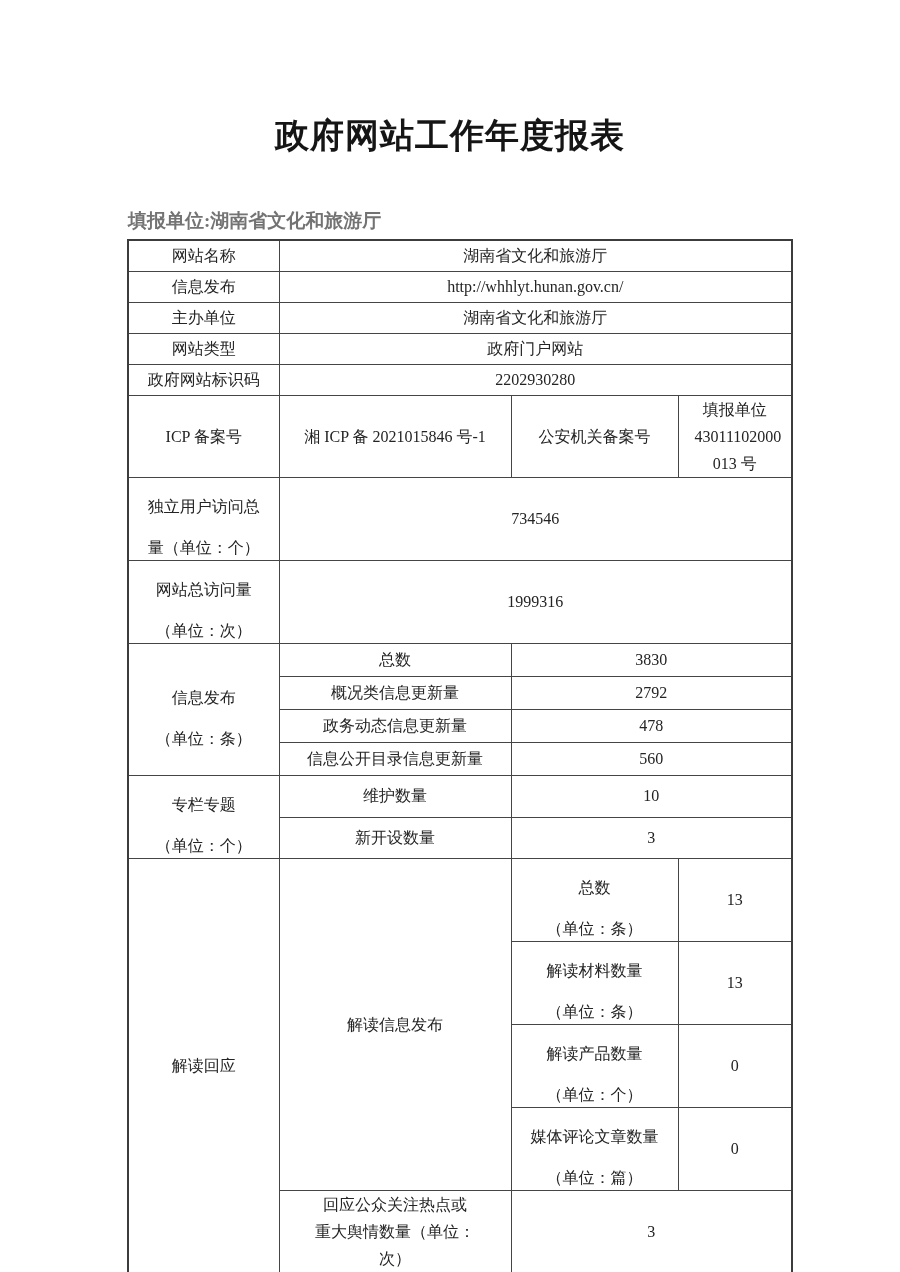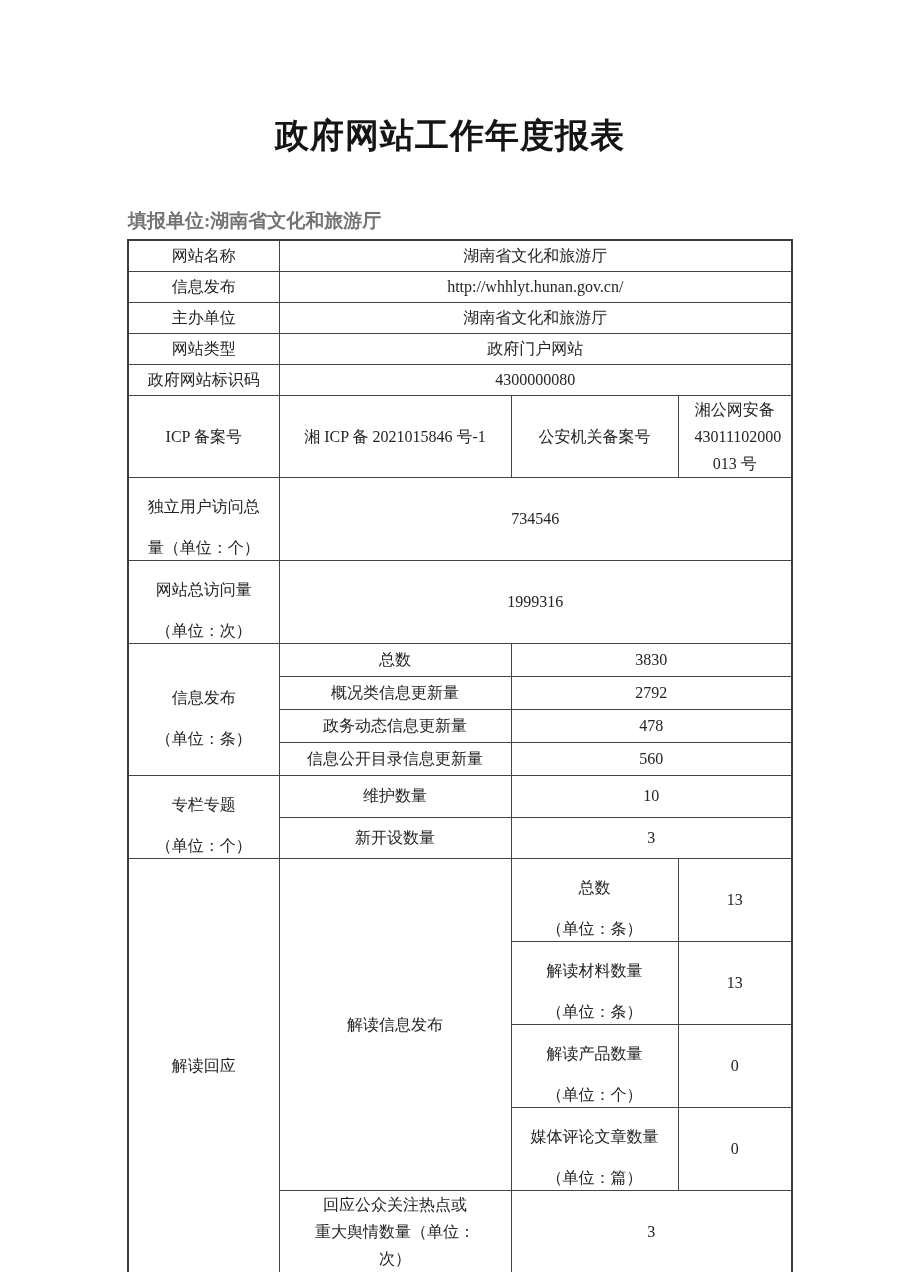--- a/index.html
+++ b/index.html
@@ -74,29 +74,29 @@
       <td colspan="3">湖南省文化和旅游厅</td>
     </tr>
 
     <tr class="r30">
       <td>网站类型</td>
       <td colspan="3">政府门户网站</td>
     </tr>
 
     <tr class="r30">
       <td>政府网站标识码</td>
-      <td colspan="3">4300000080</td>
+      <td colspan="3">2202930280</td>
     </tr>
 
     <tr class="r82">
       <td>ICP 备案号</td>
       <td>湘 ICP 备 2021015846 号-1</td>
       <td>公安机关备案号</td>
       <td>
-        <span class="line3">湘公网安备</span>
+        <span class="line3">填报单位</span>
         <span class="line3">43011102000</span>
         <span class="line3">013 号</span>
       </td>
     </tr>
 
     <tr class="r63">
       <td>
         <span class="line">独立用户访问总</span>
         <span class="line">量（单位：个）</span>
       </td>

